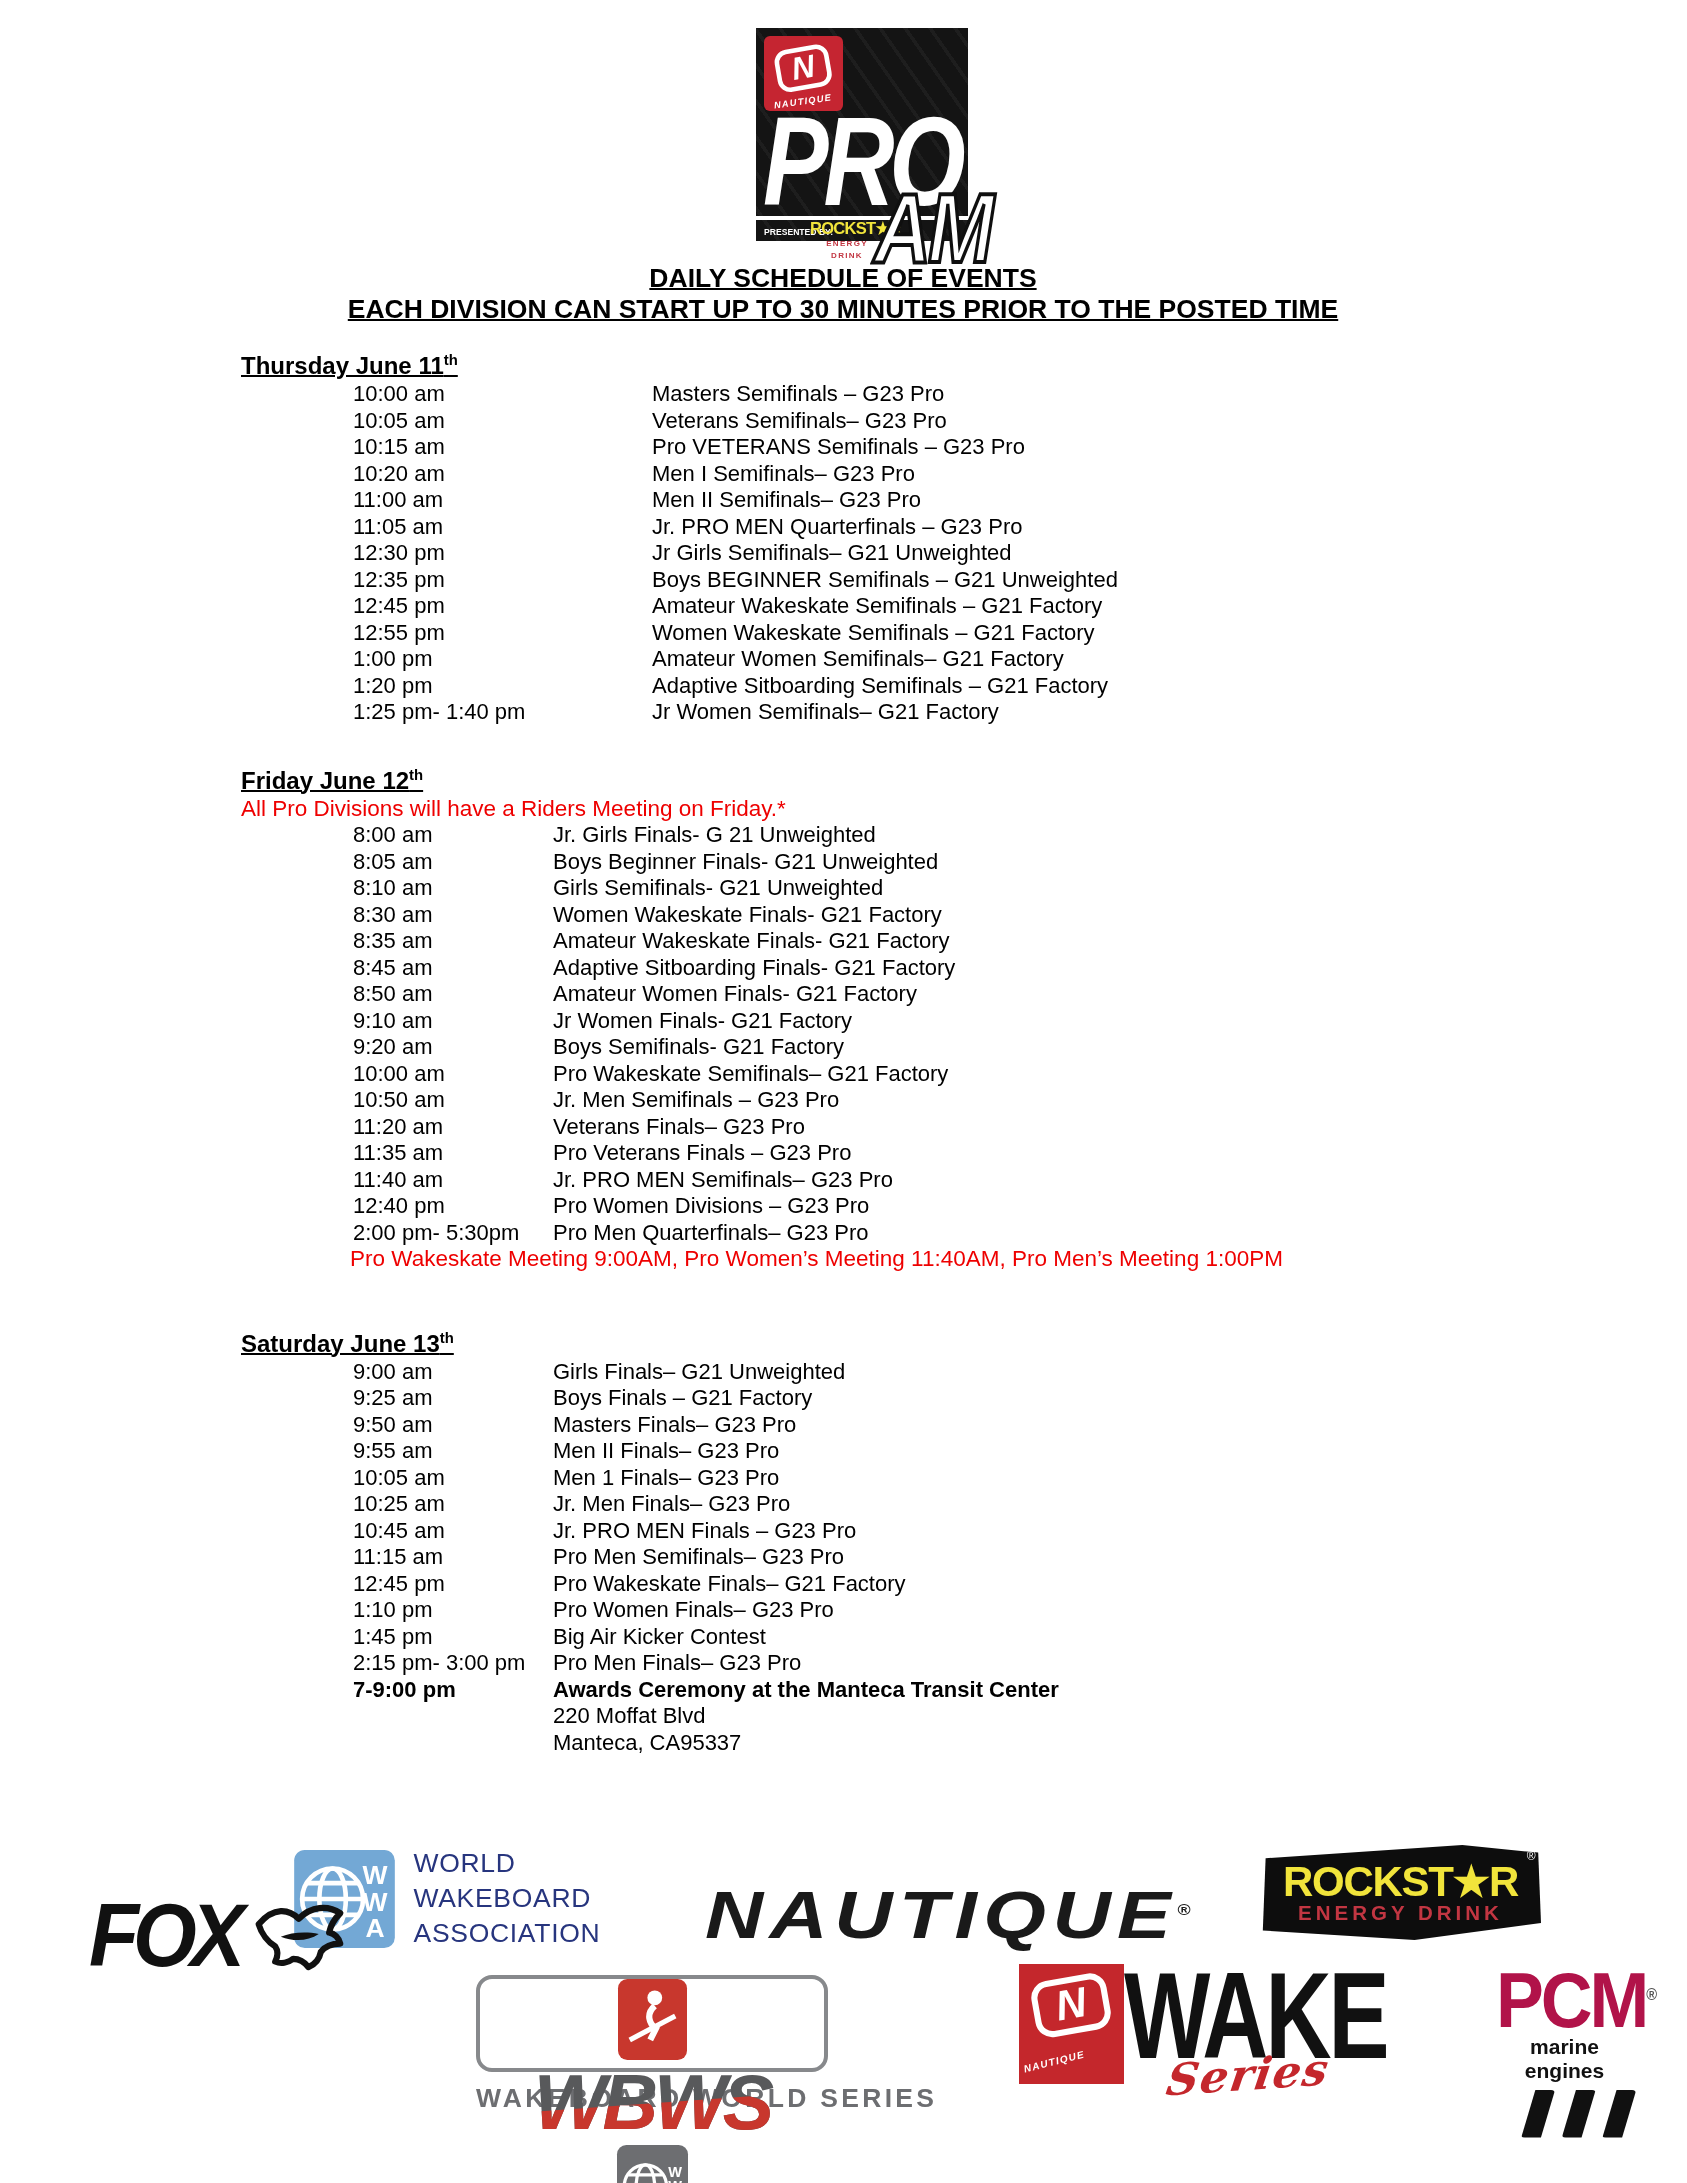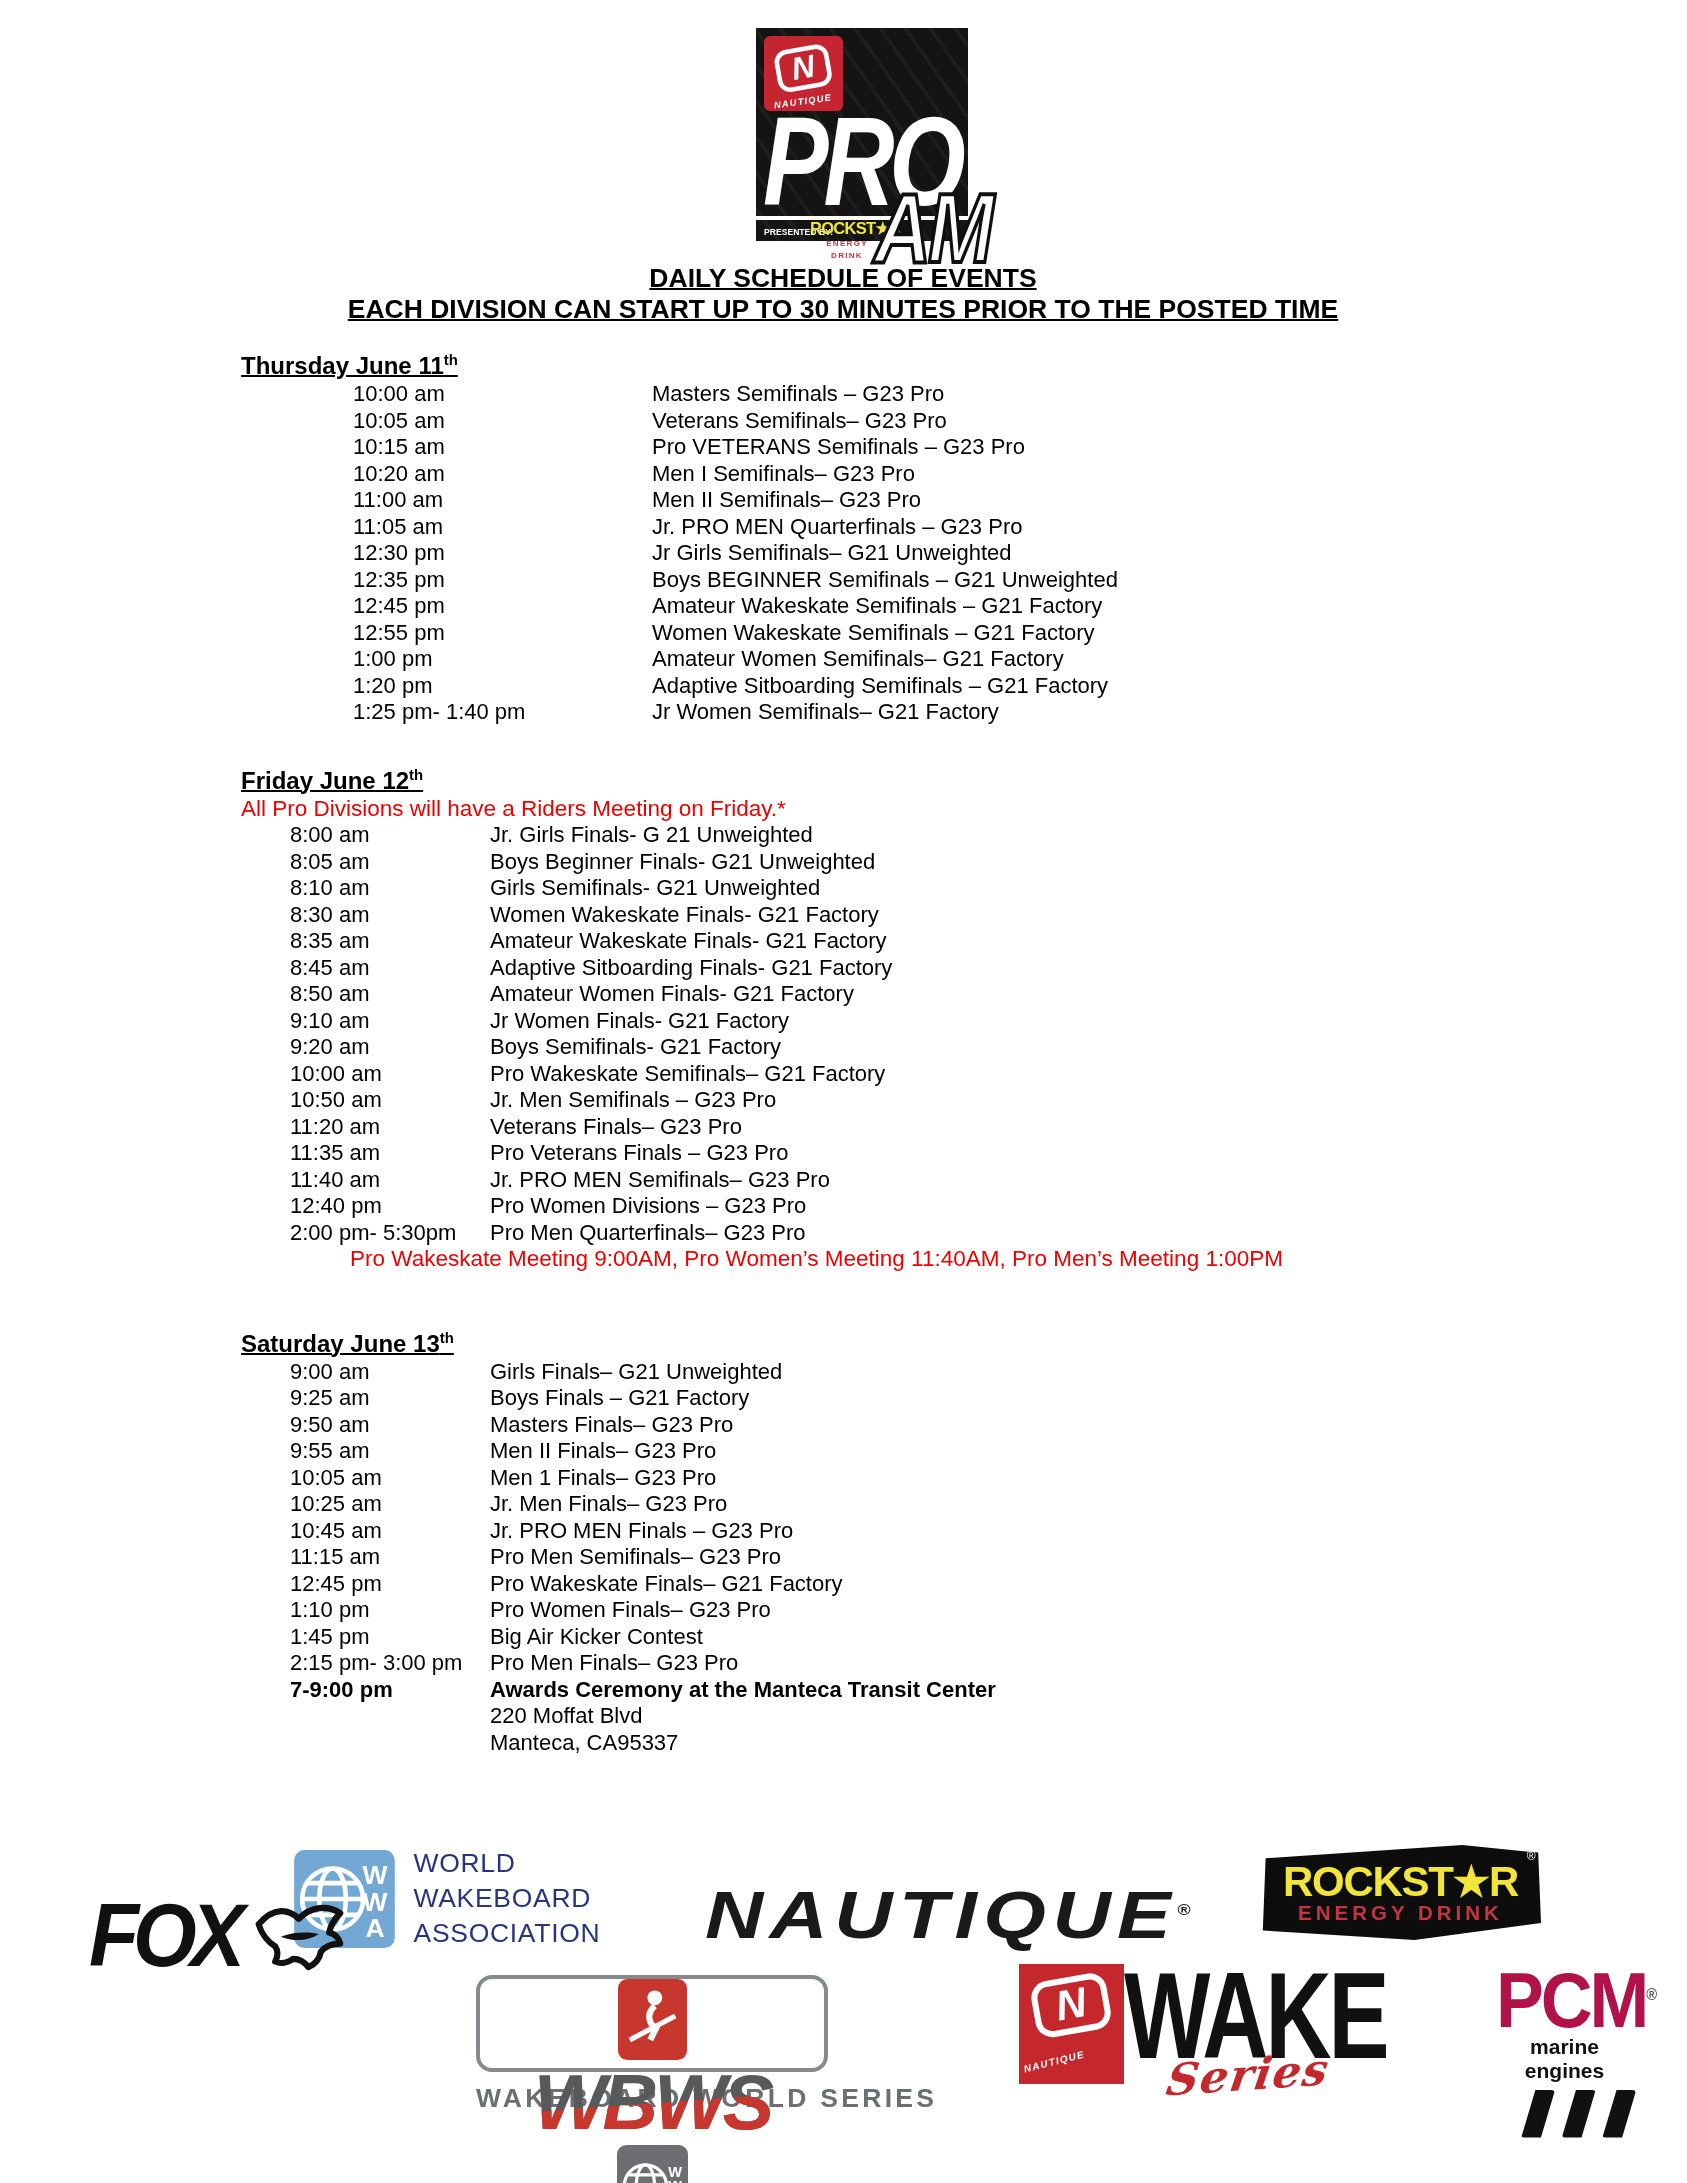--- a/index.html
+++ b/index.html
@@ -29,21 +29,21 @@
     text-decoration:underline;text-decoration-thickness:2px;letter-spacing:0;}
   .day-heading{font-size:24px;font-weight:bold;margin:0;line-height:30px;
     text-decoration:underline;text-decoration-thickness:2px;}
   .day-heading sup{font-size:0.62em;}
   .day-thu .day-heading{margin-top:20px;}
   .day-fri .day-heading{margin-top:34px;}
   .day-sat .day-heading{margin-top:50px;}
   .row{display:flex;font-size:22px;line-height:26.5px;}
   .row .t{flex:0 0 299px;margin-left:112px;white-space:nowrap;}
   .row .e{white-space:nowrap;}
-  .day-fri .row .t,.day-sat .row .t{flex:0 0 200px;margin-left:49px;}
+  .day-fri .row .t,.day-sat .row .t{flex:0 0 200px;margin-left:112px;}
   .red-note{color:#ee0000;font-weight:normal;font-size:22.5px;line-height:26.5px;margin:0;}
   .red-note.indent{margin-left:109px;}
   .bold-row{font-weight:bold;}
   
   .sponsor{position:absolute;}
   
   .wwa{left:294px;top:1846px;display:flex;align-items:center;gap:18.5px;}
   .wwa-lines{color:#27357e;font-weight:normal;font-size:26.5px;line-height:35px;letter-spacing:0.7px;}
   
   .nautique-wordmark{left:705px;top:1880px;font-style:italic;font-weight:900;font-size:66px;line-height:60px;

